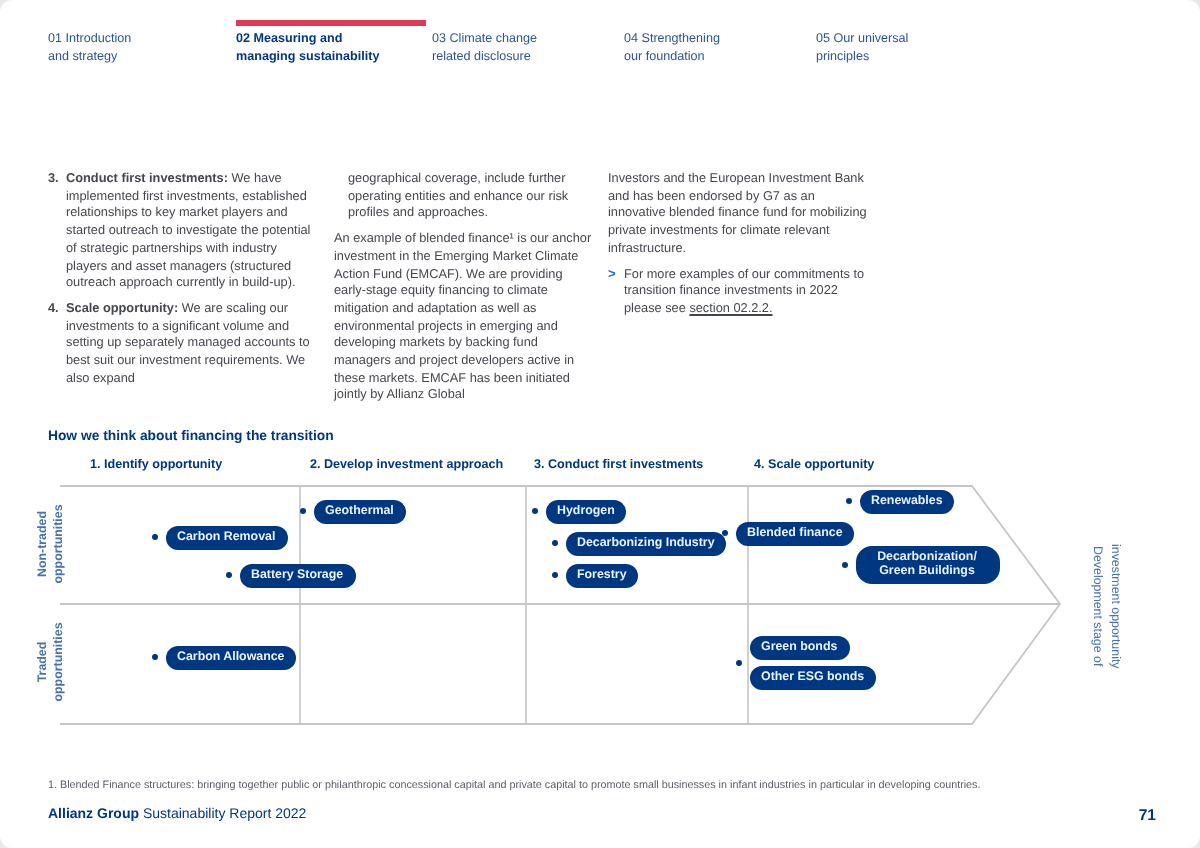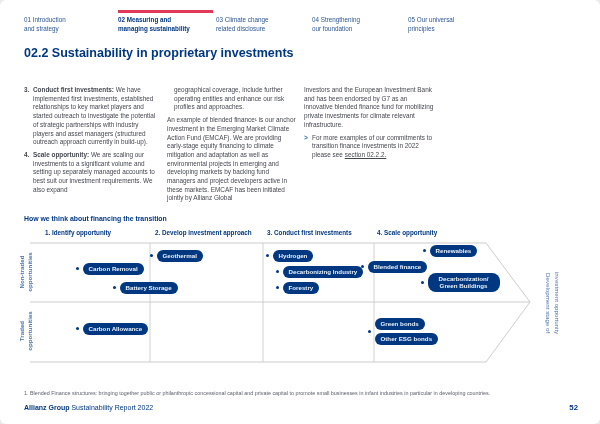--- a/index.html
+++ b/index.html
@@ -68,21 +68,20 @@
   </div>
   <div class="nav-item" style="left:312px">
     <div>04 Strengthening</div>
     <div>our foundation</div>
   </div>
   <div class="nav-item" style="left:408px">
     <div>05 Our universal</div>
     <div>principles</div>
   </div>
 
-  <div class="title">02.2 Sustainability in proprietary investments</div>
 
   <div class="col" style="left:24px;width:132px">
     <div class="li">
       <span class="num">3.</span>
       <p><b>Conduct first investments:</b><span> We have implemented first investments, established relationships to key market players and started outreach to investigate the potential of strategic partnerships with industry players and asset managers (structured outreach approach currently in build-up).</span></p>
     </div>
     <div class="li">
       <span class="num">4.</span>
       <p><b>Scale opportunity:</b><span> We are scaling our investments to a significant volume and setting up separately managed accounts to best suit our investment requirements. We also expand</span></p>
     </div>
@@ -172,15 +171,15 @@
       <span class="pill">Other ESG bonds</span>
     </span>
   </div>
 
   <div class="footnote">1. Blended Finance structures: bringing together public or philanthropic concessional capital and private capital to promote small businesses in infant industries in particular in developing countries.</div>
   <div class="footer">
     <span class="brand">Allianz Group</span>
     <span> </span>
     <span>Sustainability Report 2022</span>
   </div>
-  <div class="pagenum">52</div>
+  <div class="pagenum">71</div>
 
 </div>
 
 </body></html>

